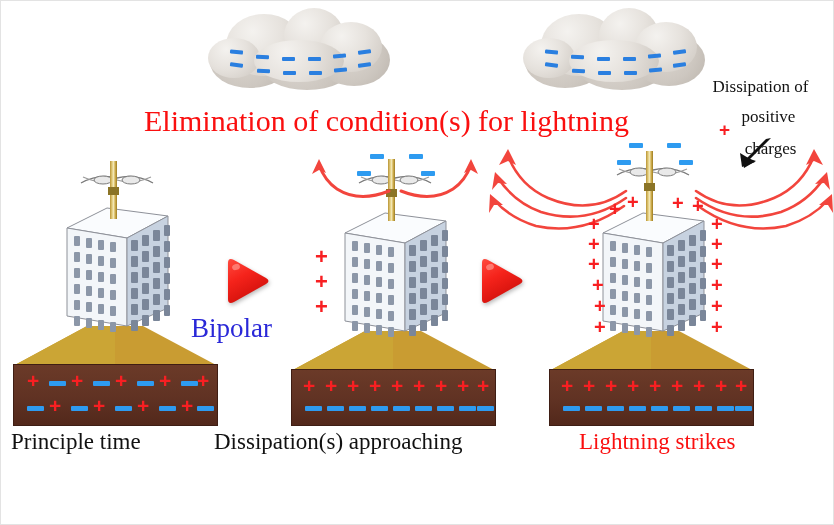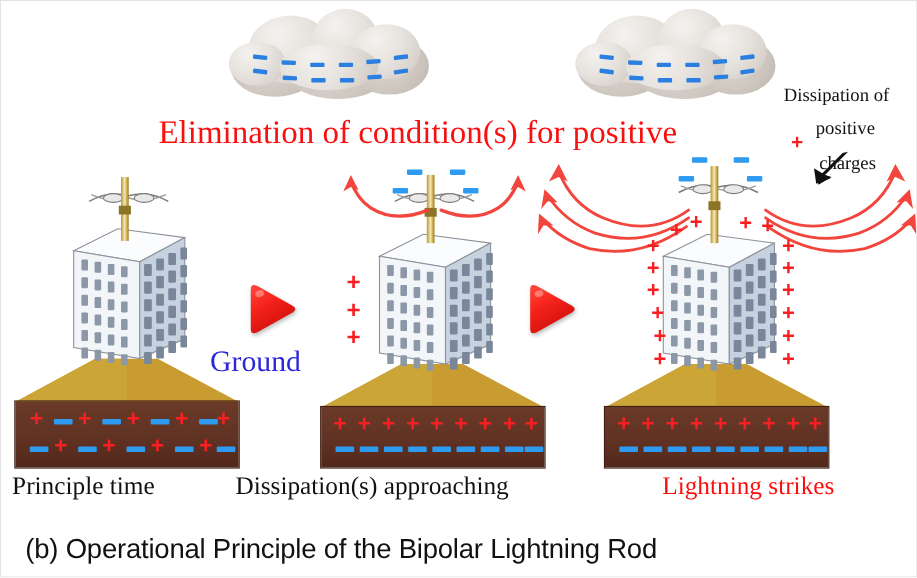--- a/index.html
+++ b/index.html
@@ -162,34 +162,34 @@
     <div class="cminus" style="left:127px;top:48px;width:13px;height:4px;transform:rotate(-4deg);"></div>
     <div class="cminus" style="left:152px;top:44px;width:13px;height:4px;transform:rotate(-7deg);"></div>
     <div class="cminus" style="left:24px;top:57px;width:13px;height:4px;transform:rotate(7deg);"></div>
     <div class="cminus" style="left:51px;top:63px;width:13px;height:4px;transform:rotate(3deg);"></div>
     <div class="cminus" style="left:77px;top:65px;width:13px;height:4px;"></div>
     <div class="cminus" style="left:103px;top:65px;width:13px;height:4px;"></div>
     <div class="cminus" style="left:128px;top:62px;width:13px;height:4px;transform:rotate(-4deg);"></div>
     <div class="cminus" style="left:152px;top:57px;width:13px;height:4px;transform:rotate(-8deg);"></div>
   </div>
 
-  <div class="headline" style="left:143px;top:103px;">Elimination of condition(s) for positive</div>
+  <div class="headline" style="left:143px;top:103px;">Elimination of condition(s) for lightning</div>
 
   <div class="ann" style="left:692px;top:76px;width:135px;">Dissipation of</div>
   <div class="ann" style="left:700px;top:106px;width:135px;">positive</div>
   <div class="ann" style="left:702px;top:138px;width:135px;">charges</div>
 
   <div class="plus" style="left:718px;top:119px;font-size:19px;">+</div>
 
   <svg class="abs" style="left:727px;top:134px;" width="46" height="36" viewBox="0 0 46 36">
     <path d="M43 3 L22 24 L28 26 L16 33 L13 20 L17 25 L38 4 Z" fill="#111111"></path>
     <path d="M14 32 L12 18 L27 27 Z" fill="#111111"></path>
   </svg>
 
-  <div class="ground-label" style="left:190px;top:312px;">Ground</div>
+  <div class="ground-label" style="left:190px;top:312px;">Bipolar</div>
 
   <div class="abs" style="left:0px;top:150px;width:230px;height:275px;">
 
     <svg class="abs" style="left:12px;top:175px;" width="205" height="40" viewBox="0 0 205 40">
       <polygon points="0,40 74,0 130,0 205,40" fill="#c99c32"></polygon>
       <polygon points="0,40 74,0 102,0 102,40" fill="#cba535"></polygon>
     </svg>
     <div class="ground-body" style="left:12px;top:213px;width:205px;height:62px;"></div>
 
     <div class="plus" style="left:26px;top:219px;font-size:21px;">+</div>
@@ -560,18 +560,17 @@
     <div class="plus" style="left:61px;top:124px;font-size:20px;">+</div>
     <div class="plus" style="left:63px;top:145px;font-size:20px;">+</div>
     <div class="plus" style="left:63px;top:166px;font-size:20px;">+</div>
     <div class="plus" style="left:180px;top:63px;font-size:20px;">+</div>
     <div class="plus" style="left:180px;top:83px;font-size:20px;">+</div>
     <div class="plus" style="left:180px;top:103px;font-size:20px;">+</div>
     <div class="plus" style="left:180px;top:124px;font-size:20px;">+</div>
     <div class="plus" style="left:180px;top:145px;font-size:20px;">+</div>
     <div class="plus" style="left:180px;top:166px;font-size:20px;">+</div>
 
-    <div class="caption red" style="left:48px;top:278px;margin-left:23px;">Lightning strikes</div>
+    <div class="caption red" style="left:48px;top:278px;">Lightning strikes</div>
   </div>
 
-  <div class="title" style="left:22px;top:484px;">(b) Operational Principle of the Bipolar Lightning Rod</div>
 
 </div>
 
 </body></html>

